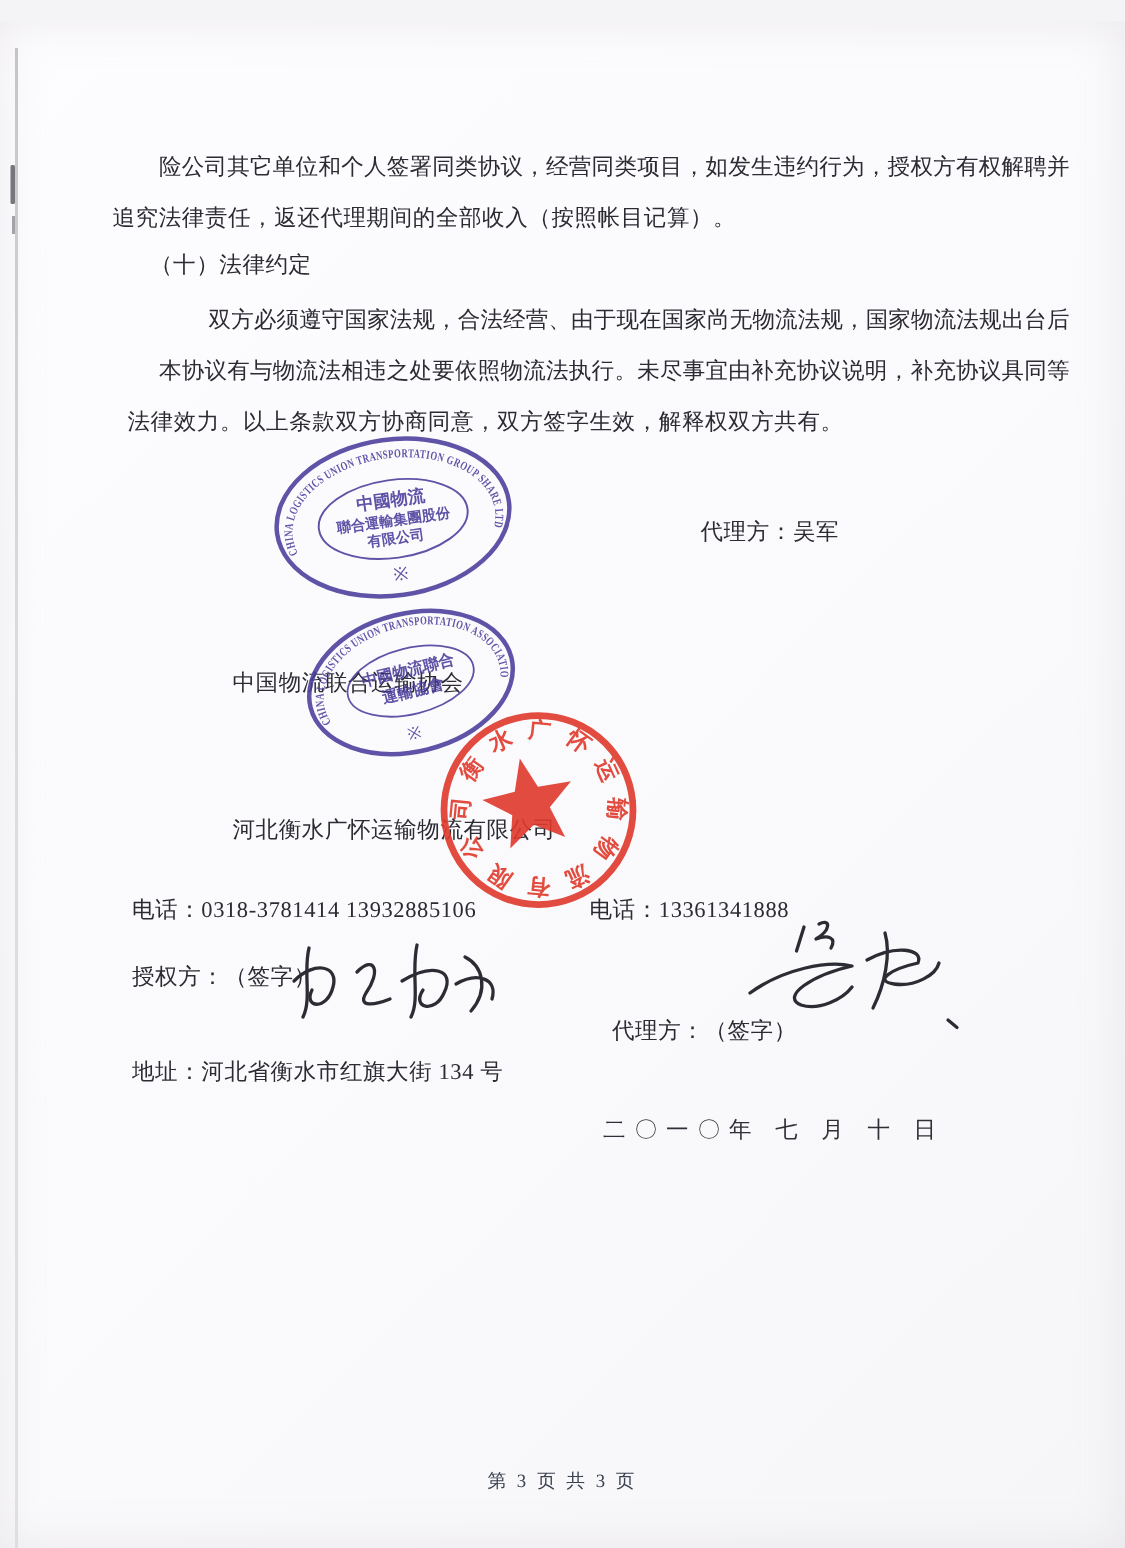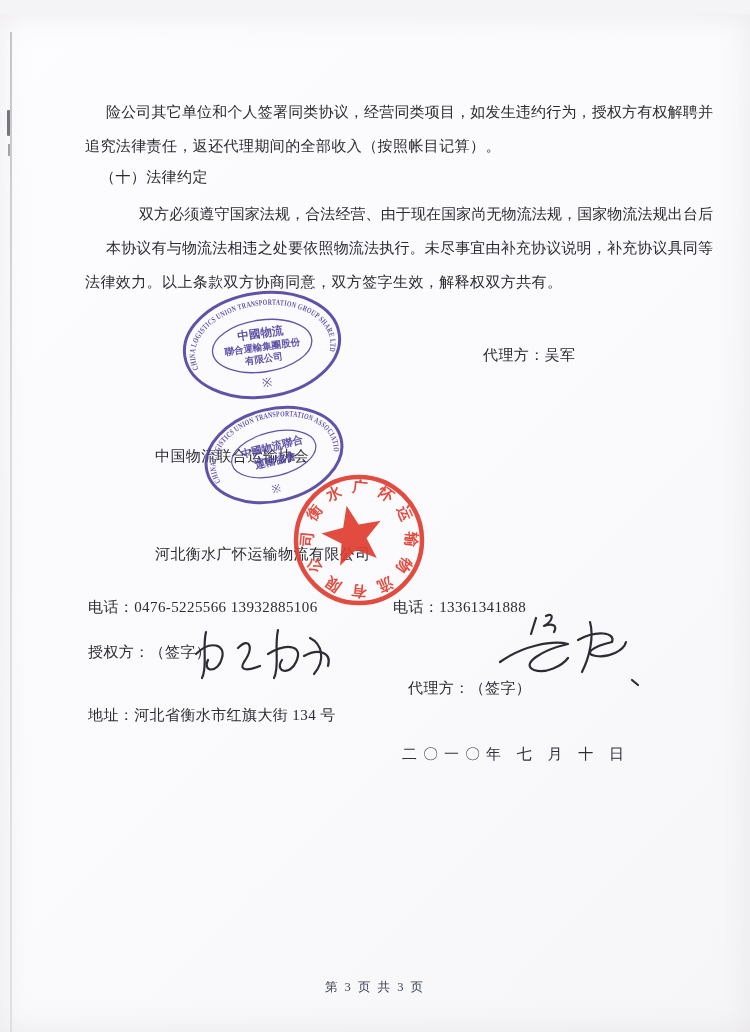--- a/index.html
+++ b/index.html
@@ -47,30 +47,30 @@
 </style>
 </head>
 <body>
 
 <div class="page">
   <div class="edge-left"></div>
   <div class="edge-mark"></div>
   <div class="edge-mark2"></div>
 
   <div class="tline jline" style="left:85px;top:88px;width:607px;">险公司其它单位和个人签署同类协议，经营同类项目，如发生违约行为，授权方有权解聘并</div>
-  <div class="tline" style="left:85px;top:122px;">追究法律责任，返还代理期间的全部收入（按照帐目记算）。</div>
+  <div class="tline" style="left:75px;top:122px;">追究法律责任，返还代理期间的全部收入（按照帐目记算）。</div>
   <div class="tline" style="left:100px;top:153px;">（十）法律约定</div>
   <div class="tline jline" style="left:118px;top:190px;width:574px;">双方必须遵守国家法规，合法经营、由于现在国家尚无物流法规，国家物流法规出台后</div>
   <div class="tline jline" style="left:85px;top:224px;width:607px;">本协议有与物流法相违之处要依照物流法执行。未尽事宜由补充协议说明，补充协议具同等</div>
   <div class="tline" style="left:85px;top:258px;">法律效力。以上条款双方协商同意，双方签字生效，解释权双方共有。</div>
 
-  <div class="tline" style="left:483px;top:331px;">代理方：吴军</div>
+  <div class="tline" style="left:467px;top:331px;">代理方：吴军</div>
   <div class="tline" style="left:155px;top:432px;">中国物流联合运输协会</div>
   <div class="tline" style="left:155px;top:530px;">河北衡水广怀运输物流有限公司</div>
-  <div class="tline" style="left:88px;top:583px;">电话：0476-5225566   13932885106</div>
+  <div class="tline" style="left:88px;top:583px;">电话：0318-3781414   13932885106</div>
   <div class="tline" style="left:393px;top:583px;">电话：13361341888</div>
   <div class="tline" style="left:88px;top:628px;">授权方：（签字）</div>
   <div class="tline" style="left:380px;top:664px;margin-left:28px;">代理方：（签字）</div>
   <div class="tline" style="left:88px;top:681px;margin-top:10px;">地址：河北省衡水市红旗大街 134 号</div>
   <div class="tline date-line" style="left:402px;top:730px;">二〇一〇年 七 月 十 日</div>
 
   <div class="footer-line" style="top:952px;">第 3 页 共 3 页</div>
 
   <svg class="stamp-blue" style="left:172px;top:270px;transform:rotate(-8deg);opacity:.88;" width="180" height="122" viewBox="0 0 180 122">
     <ellipse class="ring" cx="90" cy="61" rx="78" ry="52" stroke-width="3"></ellipse>

